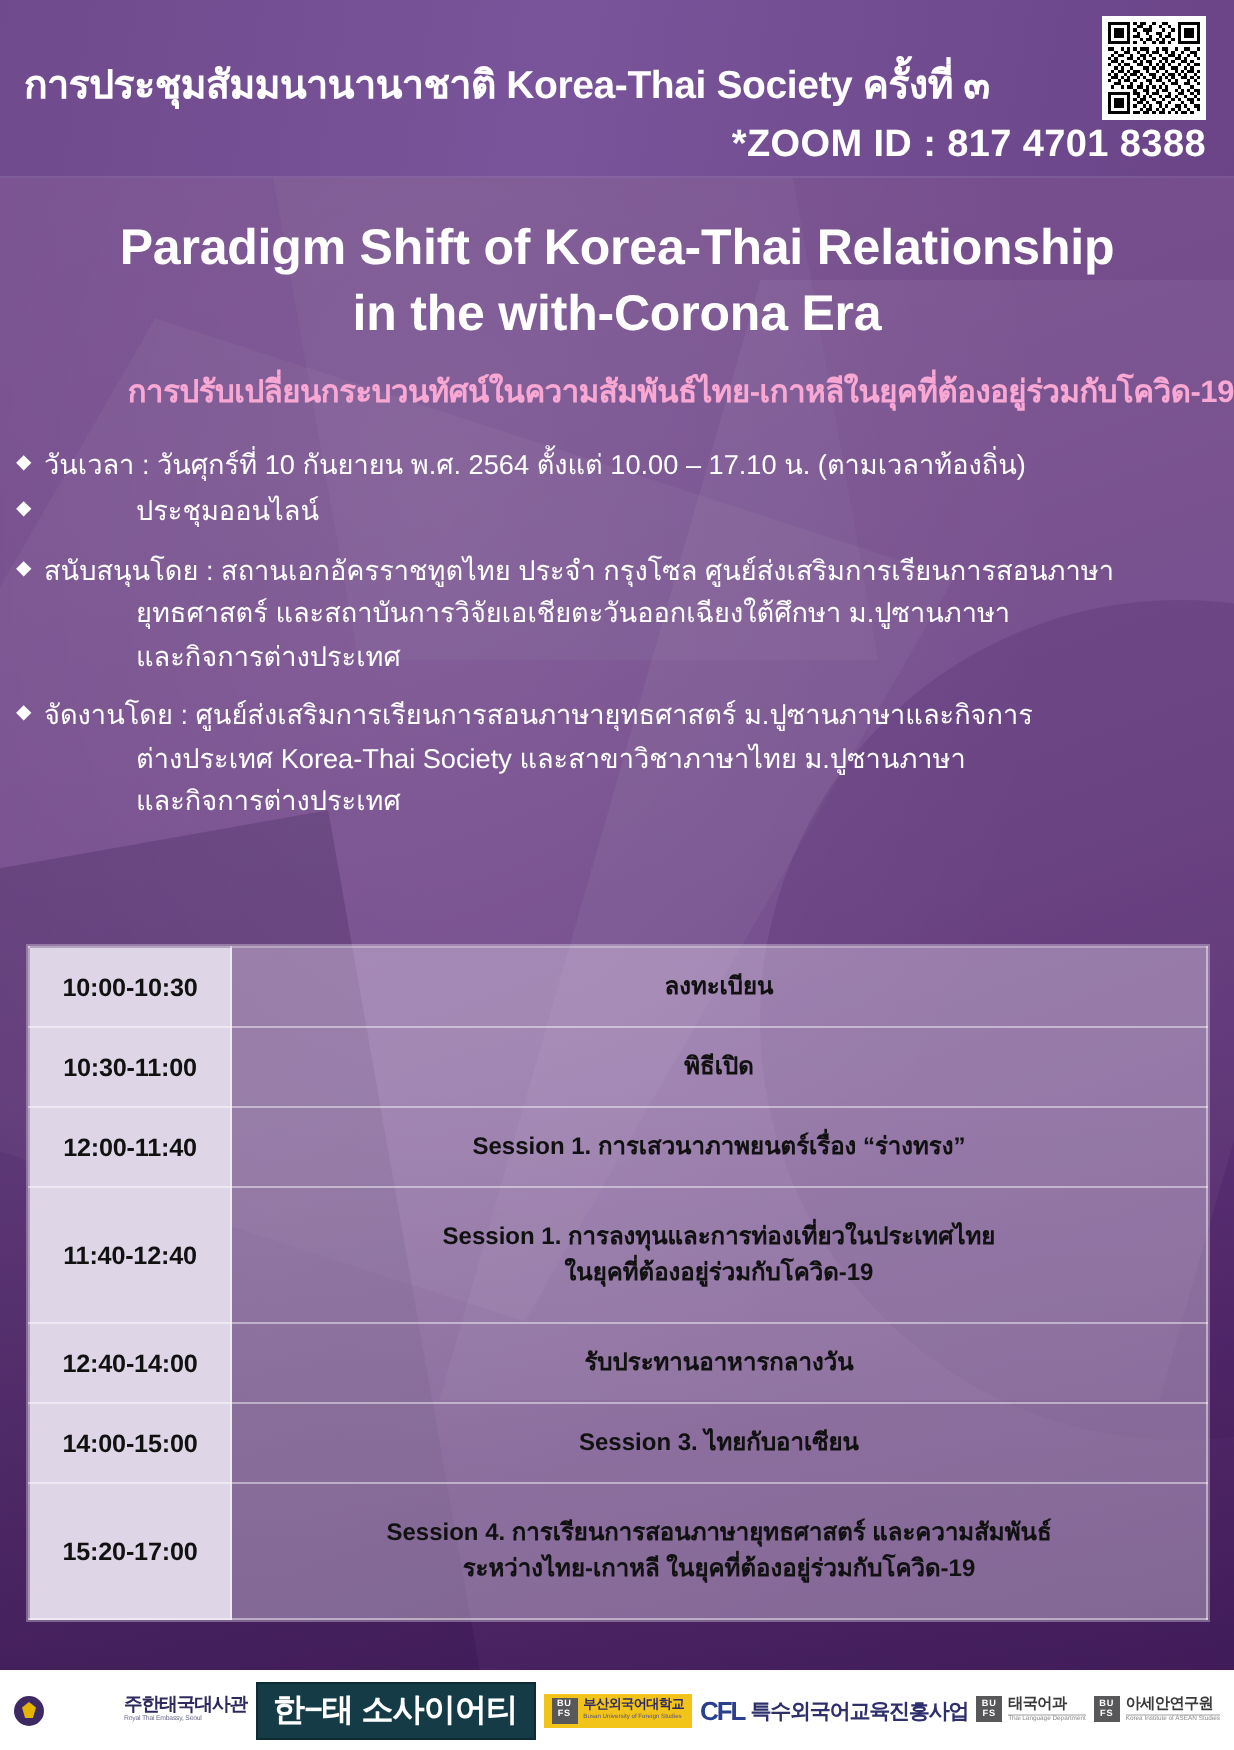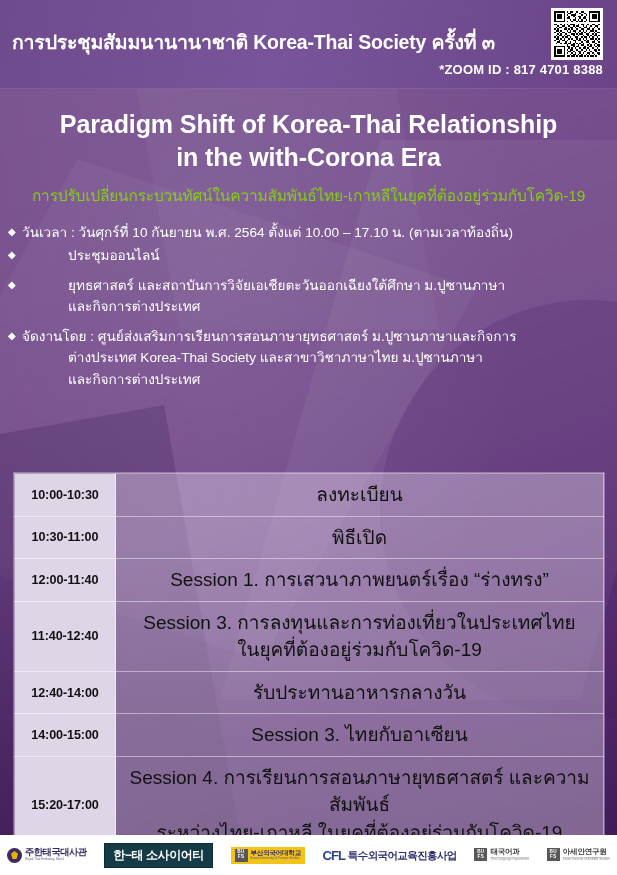--- a/index.html
+++ b/index.html
@@ -89,21 +89,21 @@
     font-size: 19.5px;
     font-weight: bold;
     letter-spacing: -0.2px;
     white-space: nowrap;
   }
   .zoom-id {
     position: absolute;
     right: 14px;
     top: 62px;
     color: #ffffff;
-    font-size: 13px;
+    font-size: 19px;
     font-weight: bold;
     letter-spacing: 0.2px;
   }
   .qr {
     position: absolute;
     right: 14px;
     top: 8px;
     width: 52px;
     height: 52px;
     background: #ffffff;
@@ -121,24 +121,24 @@
     color: #ffffff;
     font-size: 25px;
     font-weight: bold;
     line-height: 1.30;
     letter-spacing: -0.1px;
   }
   .title-th {
     position: absolute;
     left: 0; right: 0;
     top: 183px;
-    text-align: center;
-    color: #84cc16;
+    text-align: right;
+    color: #f9a8d4;
     font-size: 15.5px;
-    font-weight: normal;
+    font-weight: bold;
     letter-spacing: -0.2px;
   }
 
   
   .info {
     position: absolute;
     left: 8px;
     top: 222px;
     width: 601px;
     color: #ffffff;
@@ -190,22 +190,22 @@
     background: #ded5e6;
     font-size: 12.6px;
     font-weight: bold;
     letter-spacing: -0.1px;
     color: #111111;
     padding: 0 2px;
     margin-top: 35px;
   }
   .schedule td.topic {
     background: rgba(224,212,234,0.30);
-    font-size: 19px;
-    font-weight: normal;
+    font-size: 12px;
+    font-weight: bold;
     color: #111111;
     padding: 7px 8px;
     line-height: 1.45;
   }
   .topic-line { display: block; }
   .r-h1 { height: 40px; }
   .r-h2 { height: 68px; }
 
   
   .footer {
@@ -235,38 +235,39 @@
   .logo-emb-mark::after {
     content: "";
     position: absolute;
     left: 4px; top: 3.5px;
     width: 7px; height: 8px;
     background: #e4b600;
     clip-path: polygon(50% 0%, 100% 35%, 78% 100%, 22% 100%, 0% 35%);
   }
   .logo-emb-txt {
     line-height: 1.05;
+    margin-left: 37px;
   }
   .logo-emb-kr {
     display: block;
     font-size: 9.3px;
     font-weight: bold;
     color: #2f2a5e;
     letter-spacing: -0.5px;
   }
   .logo-emb-en {
     display: block;
     font-size: 3.4px;
     color: #6a6a8a;
     letter-spacing: -0.1px;
   }
   .logo-society {
     background: #143b46;
     color: #ffffff;
-    font-size: 12px;
+    font-size: 16px;
     font-weight: bold;
     letter-spacing: -0.4px;
     padding: 3px 8px;
     border: 1px solid #0d2b33;
   }
   .logo-bufs {
     display: flex;
     align-items: center;
     gap: 3px;
     background: #f2c41a;
@@ -643,20 +644,21 @@
         </div>
       </div>
     </div>
 
     <div class="gap"></div>
 
     <div class="info-item">
       <div class="info-row">
         <span class="bullet">◆</span>
         <div class="info-lines">
+          <span class="info-line">สนับสนุนโดย : สถานเอกอัครราชทูตไทย ประจำ กรุงโซล ศูนย์ส่งเสริมการเรียนการสอนภาษา</span>
           <span class="info-line indent-1">ยุทธศาสตร์ และสถาบันการวิจัยเอเชียตะวันออกเฉียงใต้ศึกษา ม.ปูซานภาษา</span>
           <span class="info-line indent-2">และกิจการต่างประเทศ</span>
         </div>
       </div>
     </div>
 
     <div class="gap"></div>
 
     <div class="info-item">
       <div class="info-row">
@@ -686,21 +688,21 @@
       </tr>
       <tr class="r-h1">
         <td class="time">12:00-11:40</td>
         <td class="topic">
           <span class="topic-line">Session 1. การเสวนาภาพยนตร์เรื่อง  “ร่างทรง”</span>
         </td>
       </tr>
       <tr class="r-h2">
         <td class="time">11:40-12:40</td>
         <td class="topic">
-          <span class="topic-line">Session 3. การลงทุนและการท่องเที่ยวในประเทศไทย</span>
+          <span class="topic-line">Session 1. การลงทุนและการท่องเที่ยวในประเทศไทย</span>
           <span class="topic-line">ในยุคที่ต้องอยู่ร่วมกับโควิด-19</span>
         </td>
       </tr>
       <tr class="r-h1">
         <td class="time">12:40-14:00</td>
         <td class="topic">
           <span class="topic-line">รับประทานอาหารกลางวัน</span>
         </td>
       </tr>
       <tr class="r-h1">

